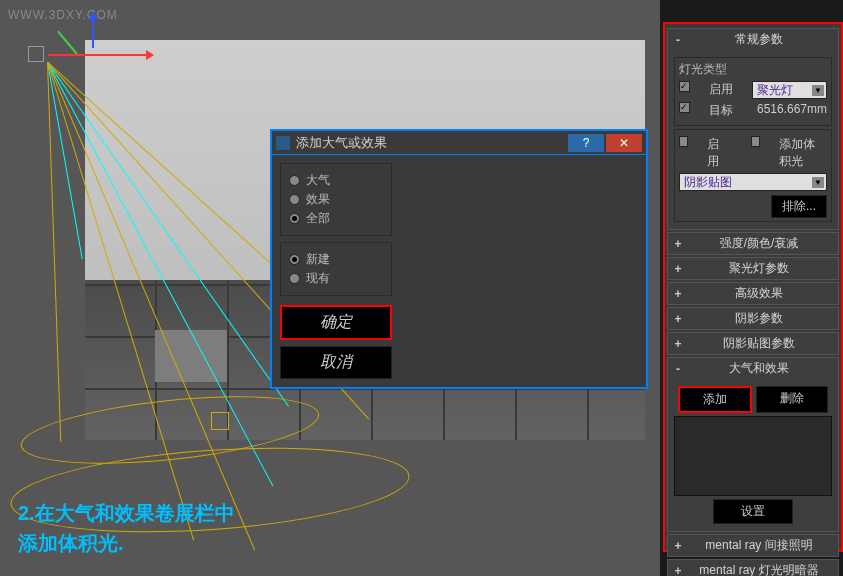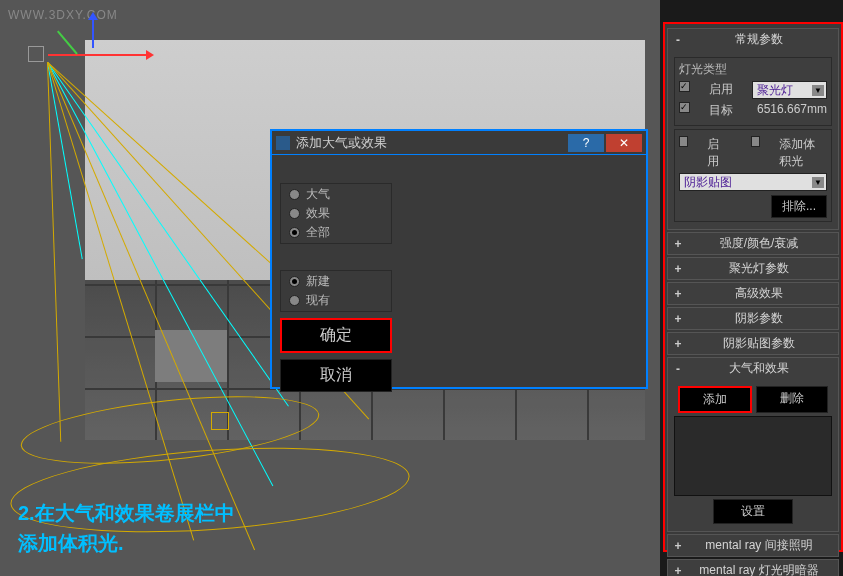--- a/index.html
+++ b/index.html
@@ -60,26 +60,26 @@
 .dialog-title { flex: 1; color: #d0d0d0; font-size: 13px; }
 .title-btn { width: 36px; height: 18px; display: flex; align-items: center; justify-content: center; margin-left: 2px; color: #fff; font-size: 12px; }
 .title-btn.help { background: #2a6aa8; }
 .title-btn.close { background: #c04030; }
 .dialog-body { display: flex; padding: 8px; gap: 8px; height: 232px; }
 .dialog-list { flex: 1; background: #3a3a3a; border: 1px solid #222; border-top: 1px solid #0080ff; height: 210px; overflow: hidden; }
 .list-item { padding: 2px 6px; color: #ccc; font-size: 12px; cursor: pointer; }
 .list-item.selected { background: #1a4aa8; color: #fff; }
 .list-item.selected.red-hl { border: 1px solid #ff0000; }
 .dialog-right { width: 112px; display: flex; flex-direction: column; }
-.radio-group { border: 1px solid #2a2a2a; padding: 0 8px; margin-bottom: 6px; margin-top: 20px; }
+.radio-group { border: 1px solid #2a2a2a; padding: 6px 8px; margin-bottom: 6px; }
 .radio-row { display: flex; align-items: center; gap: 6px; margin: 2px 0; color: #bbb; font-size: 12px; }
 .radio { width: 11px; height: 11px; border: 1px solid #222; border-radius: 50%; background: #888; display: inline-block; position: relative; }
 .radio.checked::after { content: ""; position: absolute; inset: 2px; background: #000; border-radius: 50%; }
 .dialog-buttons { margin-top: auto; display: flex; flex-direction: column; gap: 6px; }
-.dialog-buttons .btn { padding: 5px; }
+.dialog-buttons .btn { padding: 5px; font-style: italic; }
 
 .caption { position: absolute; bottom: 18px; left: 18px; color: #00bfff; font-size: 20px; font-weight: bold; line-height: 1.5; z-index: 5; }
 </style>
 </head>
 <body>
 
 <div class="viewport">
   <div class="watermark">WWW.3DXY.COM</div>
 
   <div class="scene-bg">

